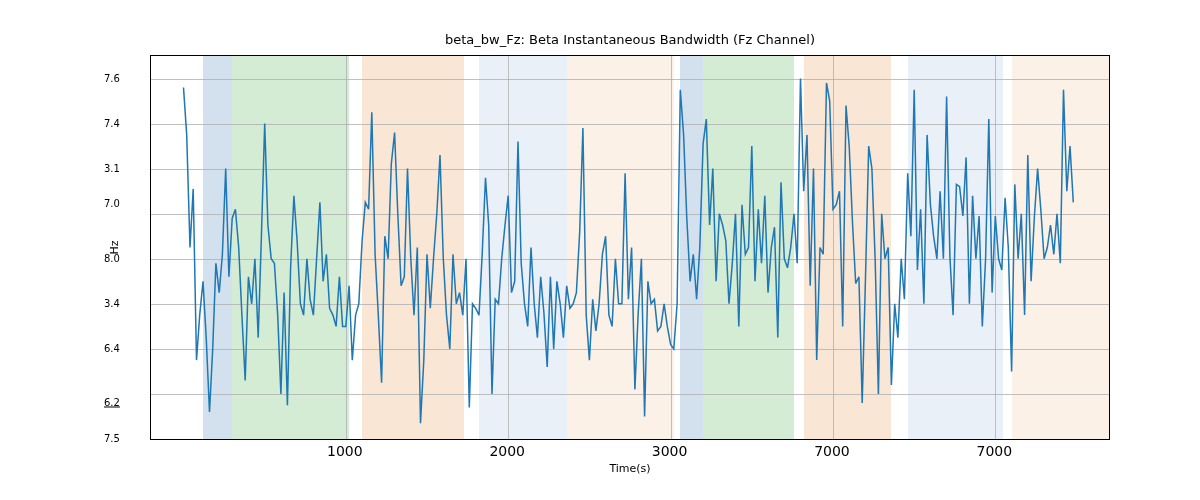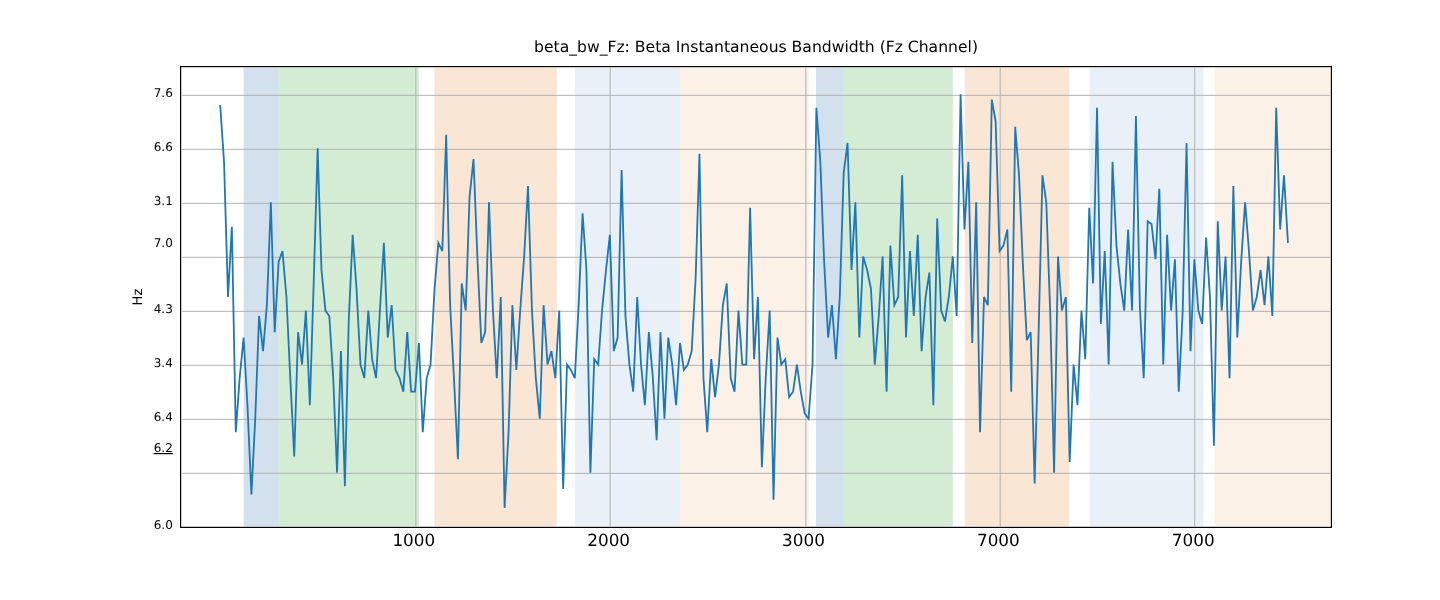--- a/index.html
+++ b/index.html
@@ -71,21 +71,20 @@
     position: absolute;
     top: 443px;
     font-size: 14px;
     transform: translateX(-50%);
   }
   .tick-y {
     position: absolute;
     right: 1056px;
     font-size: 10px;
     transform: translateY(-50%);
-    text-align: right;
     width: 40px;
   }
   svg.lineplot {
     position: absolute;
     left: 0; top: 0;
     width: 100%; height: 100%;
   }
   svg.lineplot path {
     fill: none;
     stroke: #1f77b4;
@@ -94,20 +93,21 @@
     stroke-linecap: butt;
   }
 </style>
 </head>
 <body>
 
 <div class="figure">
 
   <div class="title">beta_bw_Fz: Beta Instantaneous Bandwidth (Fz Channel)</div>
   <div class="ylabel">Hz</div>
+  <div class="xlabel">Time(s)</div>
 
   <div class="axes">
     <div id="bands-layer">
         <div class="band" style="left: 51.9593px; width: 29.2271px; background: rgb(74, 135, 184);"></div>
         <div class="band" style="left: 81.1864px; width: 116.908px; background: rgb(83, 177, 83);"></div>
         <div class="band" style="left: 211.085px; width: 102.295px; background: rgb(232, 154, 83);"></div>
         <div class="band" style="left: 327.993px; width: 87.6814px; background: rgb(167, 195, 222);"></div>
         <div class="band" style="left: 415.675px; width: 107.166px; background: rgb(240, 201, 160);"></div>
         <div class="band" style="left: 529.336px; width: 22.7322px; background: rgb(74, 135, 184);"></div>
         <div class="band" style="left: 552.068px; width: 90.9288px; background: rgb(83, 177, 83);"></div>
@@ -137,24 +137,24 @@
   </div>
 
   <div id="xtick-layer">
       <div class="tick-x" style="left: 344.847px;">1000</div>
       <div class="tick-x" style="left: 507.22px;">2000</div>
       <div class="tick-x" style="left: 669.593px;">3000</div>
       <div class="tick-x" style="left: 831.966px;">7000</div>
       <div class="tick-x" style="left: 994.339px;">7000</div>
     </div>
   <div id="ytick-layer">
-      <div class="tick-y" style="top: 438px;">6.0</div>
-      <div class="tick-y" style="top: 374px; text-decoration: underline;">6.2</div>
+      <div class="tick-y" style="top: 438px;">7.5</div>
+      <div class="tick-y" style="top: 402px; text-decoration: underline;">6.2</div>
       <div class="tick-y" style="top: 347.882px;">6.4</div>
       <div class="tick-y" style="top: 302.824px;">3.4</div>
-      <div class="tick-y" style="top: 257.765px;">4.3</div>
+      <div class="tick-y" style="top: 257.765px;">8.0</div>
       <div class="tick-y" style="top: 203px;">7.0</div>
       <div class="tick-y" style="top: 167.647px;">3.1</div>
-      <div class="tick-y" style="top: 122.588px;">6.6</div>
+      <div class="tick-y" style="top: 122.588px;">7.4</div>
       <div class="tick-y" style="top: 77.5294px;">7.6</div>
     </div>
 
 </div>
 
 </body></html>

